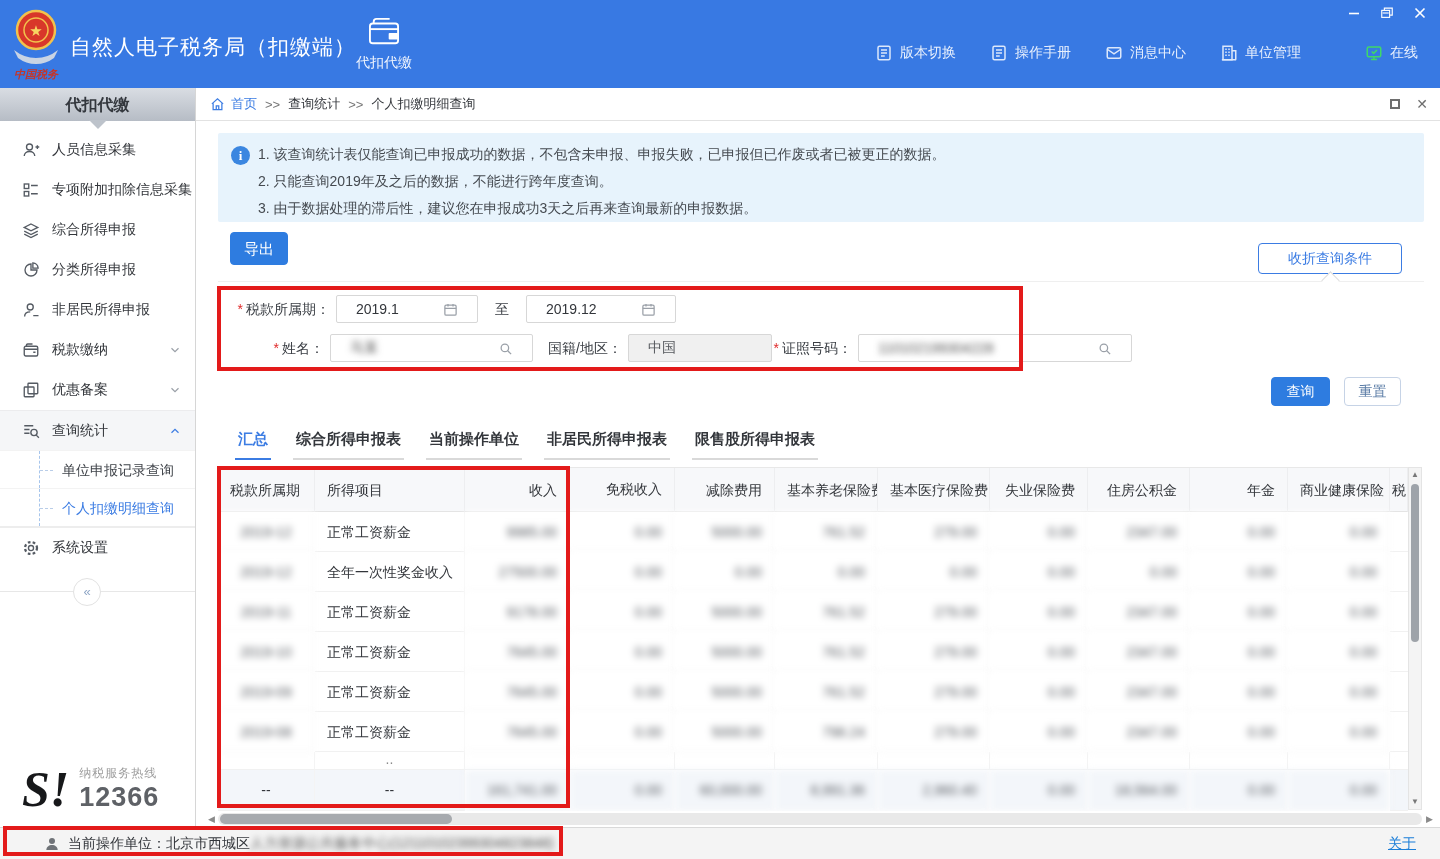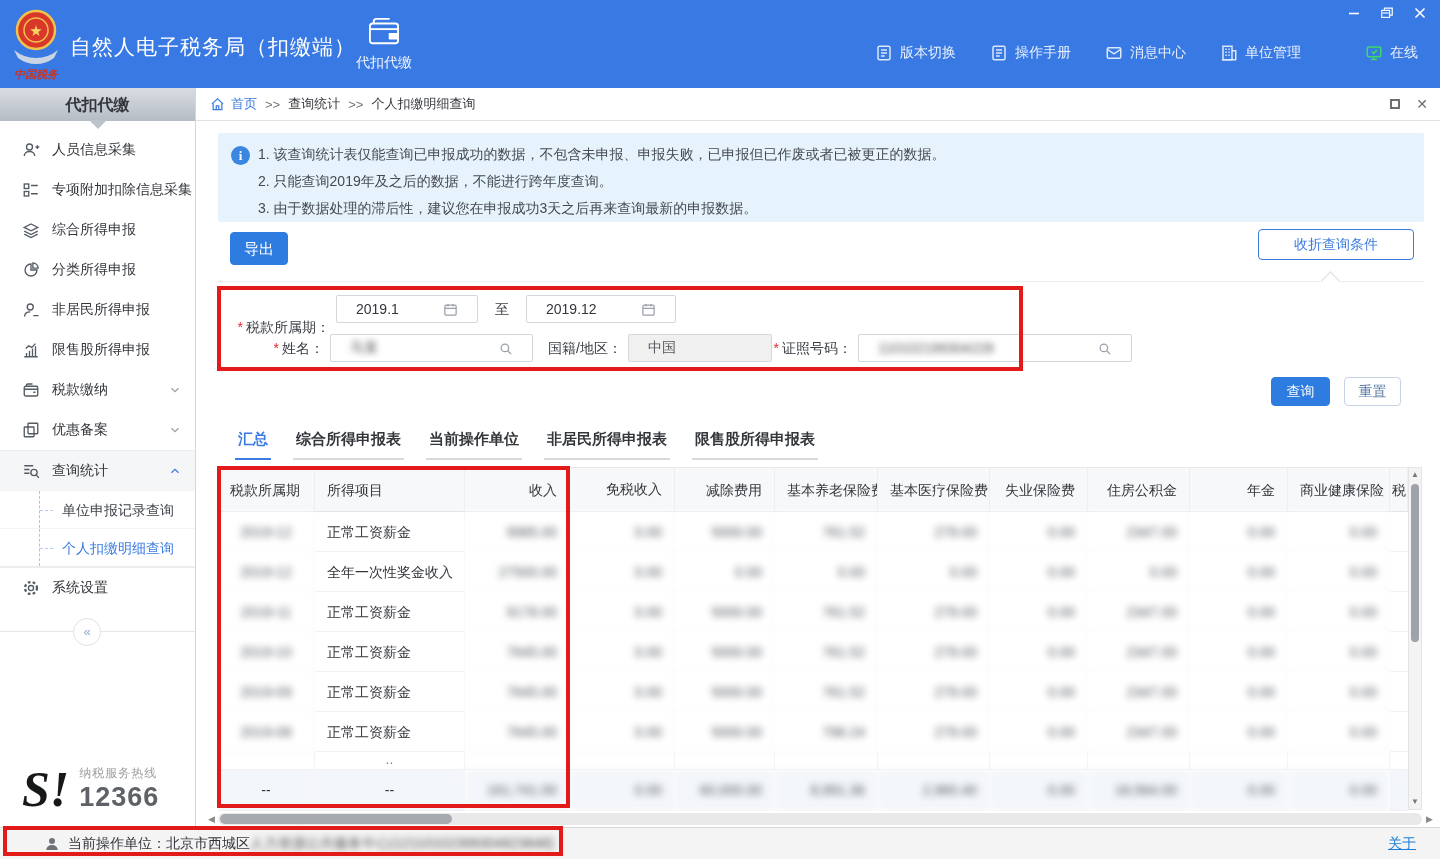--- a/index.html
+++ b/index.html
@@ -61,21 +61,21 @@
   .main { position:absolute; left:196px; top:121px; width:1244px; height:706px; background:#fff; }
   .notice { position:absolute; left:22px; top:12px; width:1206px; height:89px; background:#E7F3FC; border-radius:2px; padding:8px 16px 0 40px; }
   .notice-icon { position:absolute; left:13px; top:13px; width:19px; height:19px; border-radius:50%; background:#3B86E0; color:#fff; font-size:13px; font-weight:bold; text-align:center; line-height:19px; font-family:"Liberation Serif", serif; }
   .notice p { font-size:14px; color:#454A50; line-height:27px; white-space:nowrap; overflow:hidden; }
 
   .btn { display:inline-block; text-align:center; border-radius:4px; font-size:14px; cursor:pointer; }
   .btn-primary { background:#2E7CE0; color:#fff; border:1px solid #2E7CE0; }
   .btn-outline-blue { background:#fff; color:#3B7CE3; border:1px solid #3B7CE3; }
   .btn-outline-gray { background:#fff; color:#5A7CA6; border:1px solid #C6D3E6; }
   .export-btn { position:absolute; left:34px; top:111px; width:58px; height:33px; line-height:31px; font-size:15px; }
-  .collapse-query-btn { position:absolute; left:1062px; top:108px; width:156px; height:31px; line-height:29px;text-align:center; }
+  .collapse-query-btn { position:absolute; left:1062px; top:122px; width:144px; height:31px; line-height:29px;text-align:center; }
   .form-area { position:absolute; left:22px; top:160px; width:1206px; height:120px; border-top:1px solid #EFEFEF; }
   .caret-up { position:absolute; left:1128px; top:153px; width:13px; height:13px; background:#fff; border-left:1px solid #DDD; border-top:1px solid #DDD; transform:rotate(45deg); z-index:2; }
 
   .f-label { position:absolute; height:28px; line-height:28px; font-size:14px; color:#3A3E44; text-align:right; white-space:nowrap; }
   .req { color:#E02A2A; margin-right:3px; }
   .f-input { position:absolute; height:28px; border:1px solid #D7D7D7; border-radius:2px; background:#fff; display:flex; align-items:center; padding:0 19px; font-size:14px; color:#33363B; cursor:text; }
   .f-input .val { flex:1; white-space:nowrap; overflow:hidden; }
   .f-input .icn { display:flex; color:#9AA0A8; } .f-input .icn svg { width:15px; height:15px; }
   .f-input.disabled { background:#F0F0F0; color:#55585D; cursor:default; }
   .blurtext { filter:blur(3px); color:#555; }
@@ -256,29 +256,20 @@
           <span>分类所得申报</span>
         </div>
         <div class="menu-item">
           <span class="icn">
             <svg viewBox="0 0 24 24" fill="none" stroke="currentColor" stroke-width="1.8">
               <circle cx="11" cy="8" r="4"></circle>
               <path d="M3.5 20.5c0-4 3.2-6 7.5-6M15 19.5h7"></path>
             </svg>
           </span>
           <span>非居民所得申报</span>
-        </div>
-        <div class="menu-item">
-          <span class="icn">
-            <svg viewBox="0 0 24 24" fill="none" stroke="currentColor" stroke-width="1.8">
-              <path d="M3 21h18M6 21v-5M10 21v-8M14 21v-11M18 21v-14"></path>
-              <path d="M5 10l4-3.5 4 2 5-5"></path>
-            </svg>
-          </span>
-          <span>限售股所得申报</span>
         </div>
         <div class="menu-item">
           <span class="icn">
             <svg viewBox="0 0 24 24" fill="none" stroke="currentColor" stroke-width="1.8">
               <path d="M6 7V5.5A1.5 1.5 0 0 1 7.5 4H14"></path>
               <rect x="3" y="7" width="18" height="13" rx="2"></rect>
               <path d="M3 11h18M15 15h3"></path>
             </svg>
           </span>
           <span>税款缴纳</span>
@@ -370,21 +361,21 @@
         <p>2. 只能查询2019年及之后的数据，不能进行跨年度查询。</p>
         <p>3. 由于数据处理的滞后性，建议您在申报成功3天之后再来查询最新的申报数据。</p>
       </div>
 
     <div class="btn btn-primary export-btn">导出</div>
     <div class="btn btn-outline-blue collapse-query-btn">收折查询条件</div>
     <div class="caret-up"></div>
 
     <div class="form-area"></div>
 
-    <div class="f-label" style="left:0;top:192px;width:134px;">
+    <div class="f-label" style="left:0;top:174px;width:134px;">
       <span class="req">*</span><span>税款所属期：</span>
     </div>
     <div class="f-input" style="left:140px;top:174px;width:142px;">
       <span class="val">2019.1</span>
       <span class="icn">
         <svg viewBox="0 0 24 24" fill="none" stroke="currentColor" stroke-width="2">
             <rect x="3" y="5" width="18" height="16" rx="2"></rect>
             <path d="M3 10h18M8 3v4M16 3v4"></path>
           </svg>
       </span>

